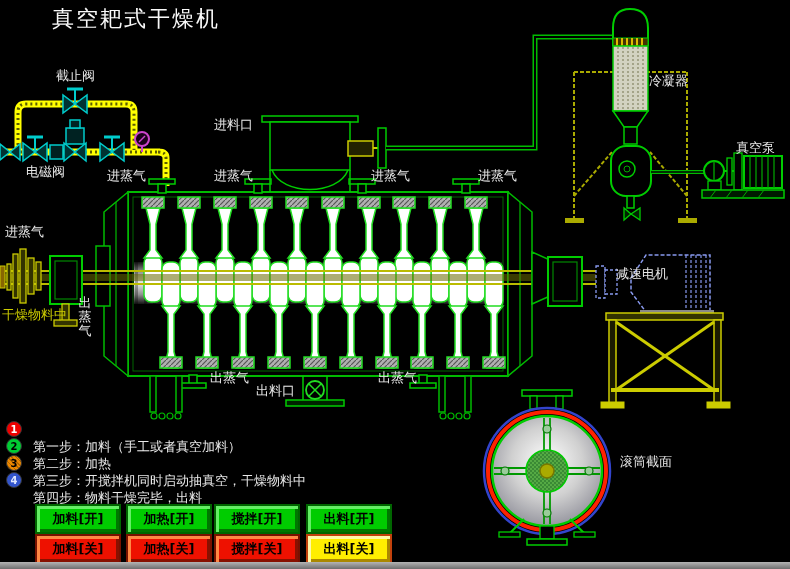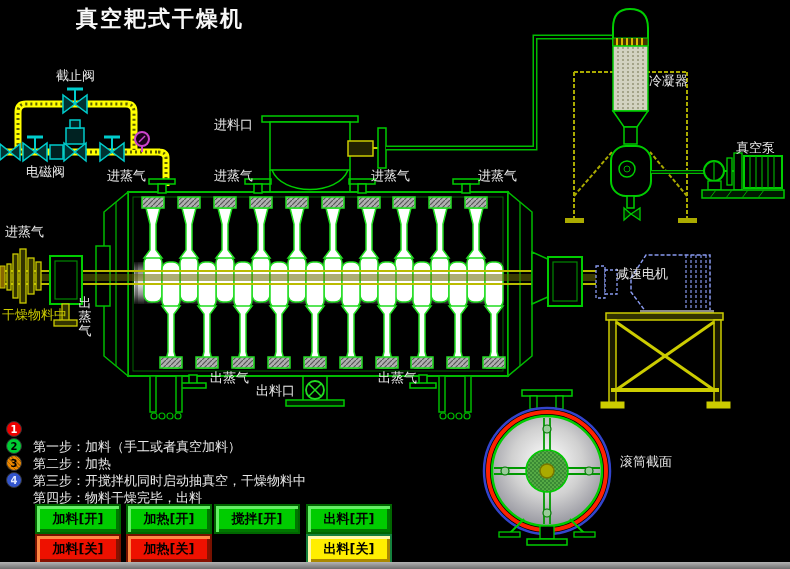--- a/index.html
+++ b/index.html
@@ -1,36 +1,36 @@
 <!DOCTYPE html>
 <html><head>
 <meta charset="utf-8">
 <style>
   html,body{margin:0;padding:0;background:#000;}
   #screen{position:relative;width:790px;height:569px;background:#000;overflow:hidden;
           font-family:"DejaVu Sans",sans-serif;}
   .lbl{position:absolute;color:#e8e8e8;font-size:13px;line-height:1.05;white-space:nowrap;}
   .lbl.yellow{color:#cccc00;}
-  .title{position:absolute;left:76px;top:4px;color:#f8f8f8;font-size:22px;font-weight:bold;letter-spacing:2px;}
+  .title{position:absolute;left:52px;top:4px;color:#f8f8f8;font-size:22px;font-weight:normal;letter-spacing:2px;}
   .warning{position:absolute;left:8px;top:30px;font-size:13px;line-height:16px;color:#e8e8e8;}
   .warn-prefix{color:#ff3333;}
   .vert{width:14px;white-space:normal;word-break:break-all;line-height:14px;text-align:center;}
   .step{position:absolute;left:6px;height:16px;display:flex;align-items:center;}
   .badge{width:14px;height:14px;border-radius:50%;display:inline-flex;align-items:center;justify-content:center;
          font-size:10px;font-weight:bold;margin-right:11px;border:1px solid #333;}
   .b1{background:#ee0000;color:#fff;}
   .b2{background:#00cc33;color:#000;}
   .b3{background:#ee8800;color:#000;background-image:repeating-linear-gradient(45deg,rgba(0,0,0,.25) 0 1px,transparent 1px 3px);}
   .b4{background:#3355cc;color:#dfe6ff;}
   .step-text{color:#e8e8e8;font-size:13px;white-space:nowrap;margin-top:36px;}
   .btn{position:absolute;width:82px;height:26px;display:flex;align-items:center;justify-content:center;
        font-size:13px;font-weight:bold;color:#000;cursor:pointer;margin-left:29px;}
   .btn.green{background:#00cc00;border:2px solid #006600;box-shadow:inset 3px 3px 0 #66ee66,inset -3px -3px 0 #007700;}
   .btn.red{background:#ee1100;border:2px solid #771100;box-shadow:inset 3px 3px 0 #ff8844,inset -3px -3px 0 #881100;}
-  .btn.yellow{background:#ffee00;border:2px solid #15803d;box-shadow:inset 3px 3px 0 #fff8aa,inset -3px -3px 0 #aa8800;}
+  .btn.yellow{background:#ffee00;border:2px solid #c2410c;box-shadow:inset 3px 3px 0 #fff8aa,inset -3px -3px 0 #aa8800;}
   .bottombar{position:absolute;left:0;top:562px;width:790px;height:7px;background:linear-gradient(#b4b4b4,#6e6e6e);}
   svg{position:absolute;left:0;top:0;}
 </style>
 </head>
 <body>
 
 <div id="screen">
 
 <svg width="790" height="569" viewBox="0 0 790 569">
   <defs>
@@ -384,17 +384,18 @@
   <span class="badge b4">4</span>
   <span class="step-text">第四步：物料干燥完毕，出料</span>
 </div>
 
 <div class="btn green" style="left:6px;top:504px">加料[开]</div>
 <div class="btn green" style="left:185px;top:504px">搅拌[开]</div>
 <div class="btn green" style="left:97px;top:504px">加热[开]</div>
 <div class="btn green" style="left:277px;top:504px">出料[开]</div>
 <div class="btn red" style="left:97px;top:534px">加热[关]</div>
 <div class="btn red" style="left:6px;top:534px">加料[关]</div>
+<div class="btn red" style="left:185px;top:534px">搅拌[关]</div>
 <div class="btn yellow" style="left:277px;top:534px">出料[关]</div>
 
 <div class="bottombar"></div>
 
 </div>
 
 </body></html>

